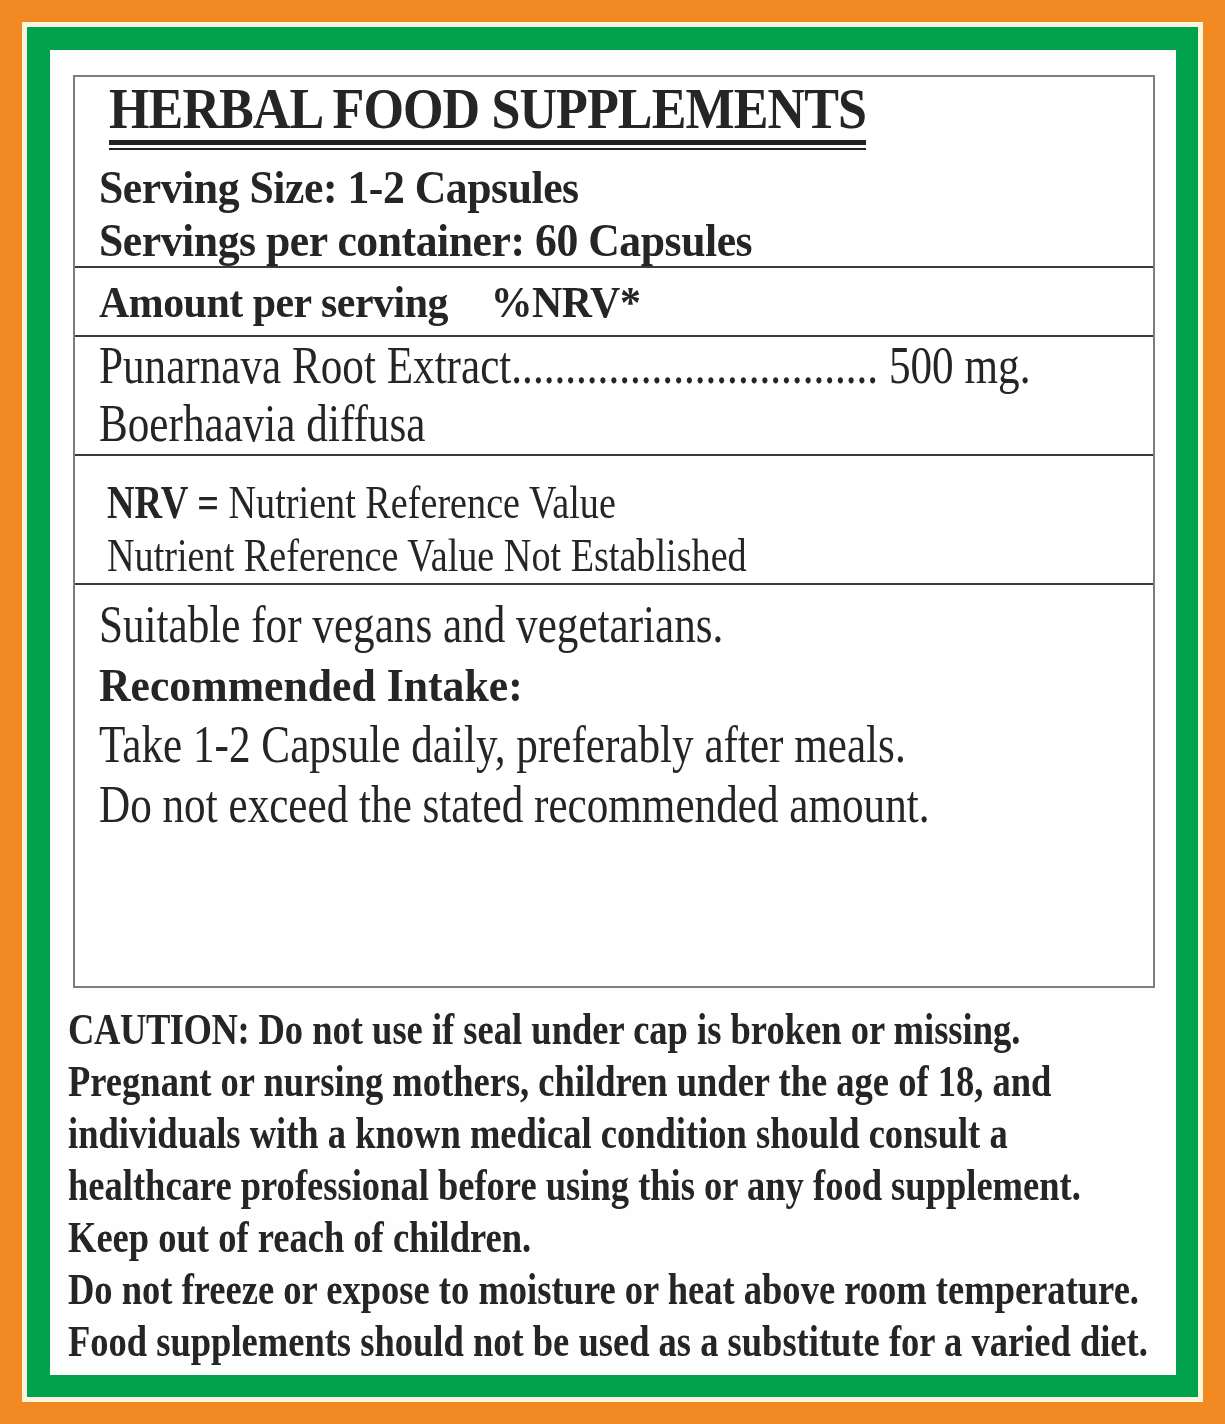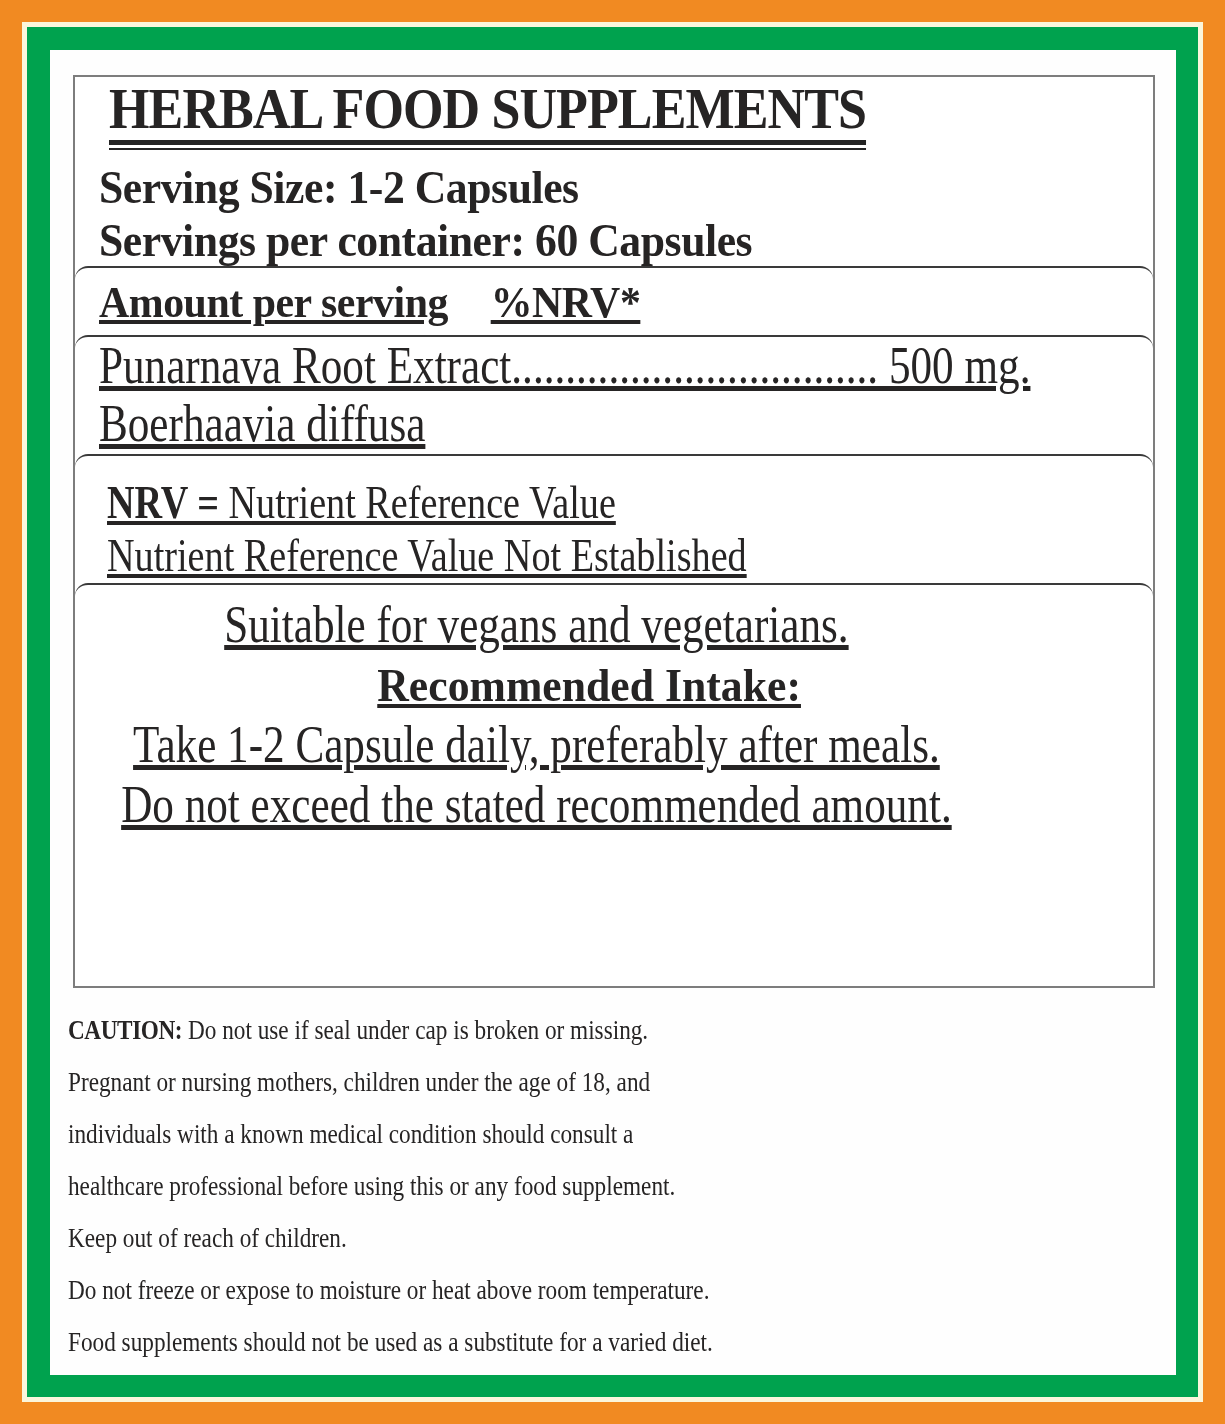--- a/index.html
+++ b/index.html
@@ -11,28 +11,28 @@
   }
   .cream-line { position:absolute; inset:22px; background:#FBF6DC; }
   .green-frame { position:absolute; inset:27px; background:#00A24E; }
   .paper { position:absolute; inset:50px 49px 49px 50px; background:#FEFEFE; overflow:hidden; }
 
   .supp-table {
     position:absolute; left:23px; top:25px; width:1082px; height:913px;
     border:2px solid #7d7d7d; background:#ffffff;
     display:flex; flex-direction:column; box-sizing:border-box;
   }
-  .row { padding-left:24px; box-sizing:border-box;border-radius:13px; }
-  .row + .row { border-top:2px solid #3a3a3a;text-decoration:underline; }
+  .row { padding-left:24px; box-sizing:border-box; }
+  .row + .row { border-top:2px solid #3a3a3a; }
   .r1 { height:189px; }
   .r2 { height:69px; display:flex; align-items:center; }
   .r3 { height:119px; }
   .r4 { height:129px; padding-top:20px; padding-left:32px; }
   .r5 { height:150px; padding-top:16px; }
-  .r6 { flex:1; padding-top:10px;text-align:center; }
+  .r6 { flex:1; padding-top:10px; }
 
   .cond   { transform:scaleX(0.83); transform-origin:0 50%; white-space:nowrap; }
   .cond-sm{ transform:scaleX(0.93); transform-origin:0 50%; white-space:nowrap; }
 
   .title-wrap { padding-top:4px; padding-left:10px; margin-bottom:16px; }
   .title {
     display:inline-block; font-size:56px; font-weight:bold; line-height:1;
     letter-spacing:-1px; border-bottom:5px solid #232323; padding-bottom:3px;
     position:relative;
   }
@@ -46,21 +46,21 @@
   .nrv-h { margin-left:46px; }
 
   .body-line { font-size:52px; line-height:58px; }
   .nrv-line  { font-size:46px; line-height:53px; }
   .ing-line  { font-size:52px; line-height:64px; }
   .use-line  { font-size:52px; line-height:60px; }
   .use-bold  { font-size:47px; font-weight:bold; line-height:60px; }
 
   .caution {
     position:absolute; left:18px; top:954px; width:1105px;
-    font-size:28px; line-height:52px;
+    font-size:44px; line-height:52px;font-weight:bold;
   }
   .caution b { letter-spacing:-0.5px; }
 </style>
 </head>
 <body>
 
 <div class="canvas">
   <div class="cream-line"></div>
   <div class="green-frame"></div>
   <div class="paper">

